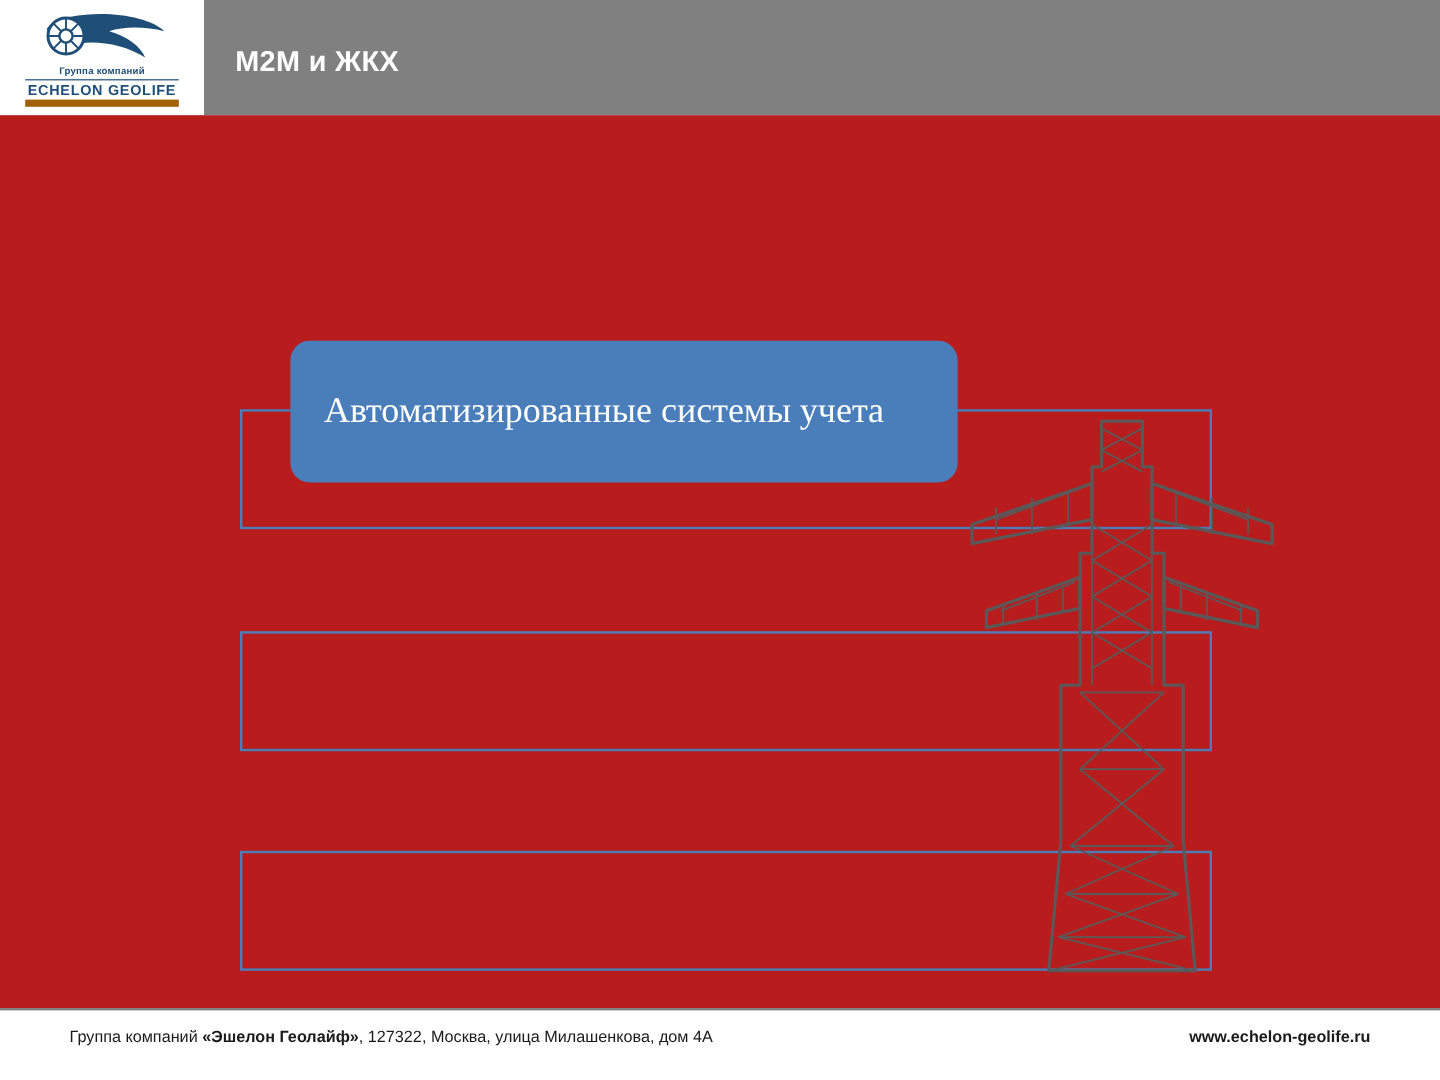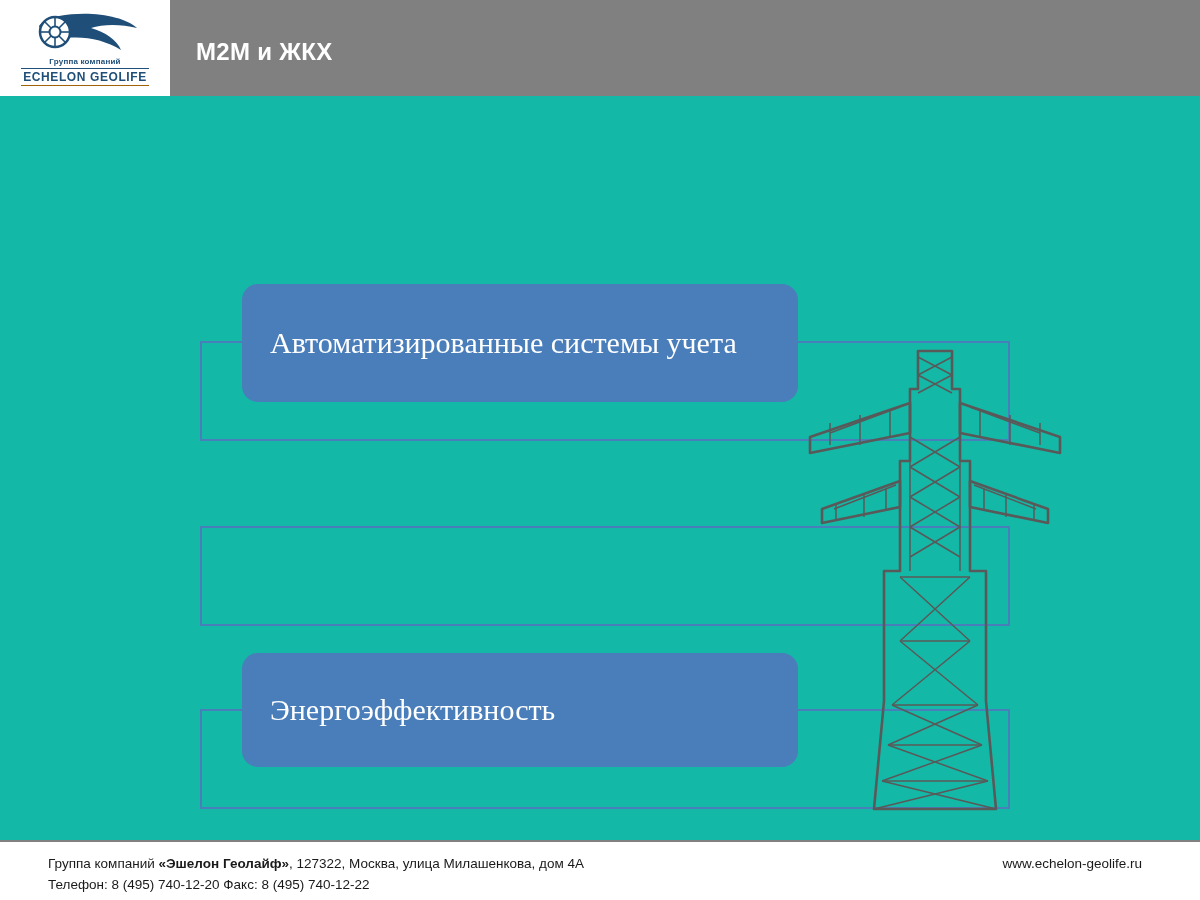--- a/index.html
+++ b/index.html
@@ -45,41 +45,41 @@
     letter-spacing: .2px;
     margin-top: 1px;
     font-weight: bold;
   }
   .logo-sub2 {
     font-size: 12px;
     color: #1f4e79;
     letter-spacing: .6px;
     font-weight: bold;
     border-top: 1px solid #1f4e79;
-    border-bottom: 1px solid #a16207;
+    border-bottom: 6px solid #a16207;
     padding: 1px 2px;
     margin-top: 2px;
   }
   .header-title {
     position: absolute;
     left: 196px;
     top: 38px;
     font-size: 24px;
     font-weight: bold;
     color: #ffffff;
     letter-spacing: .3px;
   }
 
   
   .stage {
     position: absolute;
     top: 96px; left: 0;
     width: 1200px;
     height: 744px;
-    background: #14b8a6;
+    background: #b91c1c;
   }
 
   .bracket {
     position: absolute;
     border: 2px solid #4a7ebb;
     box-sizing: border-box;
   }
   .bracket-1 { left: 200px; top: 245px;  width: 810px; height: 100px; }
   .bracket-2 { left: 200px; top: 430px;  width: 810px; height: 100px; }
   .bracket-3 { left: 200px; top: 613px;  width: 810px; height: 100px; }
@@ -117,34 +117,34 @@
     position: absolute;
     left: 0;
     top: 840px;
     width: 1200px;
     height: 60px;
     background: #ffffff;
     border-top: 2px solid #808080;
   }
   .footer-left {
     position: absolute;
-    left: 48px;
+    left: 58px;
     top: 12px;
     font-size: 13.5px;
     color: #1a1a1a;
     line-height: 1.55;
   }
   .footer-left b { font-weight: bold; }
   .footer-right {
     position: absolute;
     right: 58px;
     top: 14px;
     font-size: 13.5px;
     color: #1a1a1a;
-    font-weight: normal;
+    font-weight: bold;
   }
 </style>
 </head>
 <body>
 
 <div class="header">
   <div class="header-logo-box">
     <div class="logo-mark">
       <svg width="120" height="46" viewBox="0 0 120 46" xmlns="http://www.w3.org/2000/svg">
         <path d="M34 6 C64 0 100 6 112 18 C96 14 78 14 66 18 C80 22 92 30 96 40 C80 30 60 26 42 28 C26 30 16 24 14 16 C18 10 26 7 34 6 Z" fill="#1f4e79"></path>
@@ -168,21 +168,20 @@
   <div class="header-title">M2M и ЖКХ</div>
 </div>
 
 <div class="stage">
 
   <div class="bracket bracket-1"></div>
   <div class="bracket bracket-2"></div>
   <div class="bracket bracket-3"></div>
 
   <div class="pill pill-1">Автоматизированные системы учета</div>
-  <div class="pill pill-3">Энергоэффективность</div>
 
   <div class="pylon">
     <svg width="270" height="480" viewBox="0 0 270 480" xmlns="http://www.w3.org/2000/svg">
       <g fill="none" stroke="#595959" stroke-width="2.6" stroke-linejoin="round">
 
         <path d="M118 10 L152 10 L152 48 L160 48 L160 120 L170 120 L170 230 L186 230 L186 360 L196 468 L74 468 L84 360 L84 230 L100 230 L100 120 L110 120 L110 48 L118 48 Z"></path>
 
         <path d="M110 62 L10 96 L10 112 L110 92 Z"></path>
         <path d="M160 62 L260 96 L260 112 L160 92 Z"></path>
 
@@ -210,16 +209,15 @@
       </g>
     </svg>
   </div>
 </div>
 
 <div class="footer">
   <div class="footer-left">
     <div>
       <span>Группа компаний </span><b>«Эшелон Геолайф»</b><span>, 127322, Москва, улица Милашенкова, дом 4А</span>
     </div>
-    <div>Телефон: 8 (495) 740-12-20  Факс: 8 (495) 740-12-22</div>
   </div>
   <div class="footer-right">www.echelon-geolife.ru</div>
 </div>
 
 </body></html>

